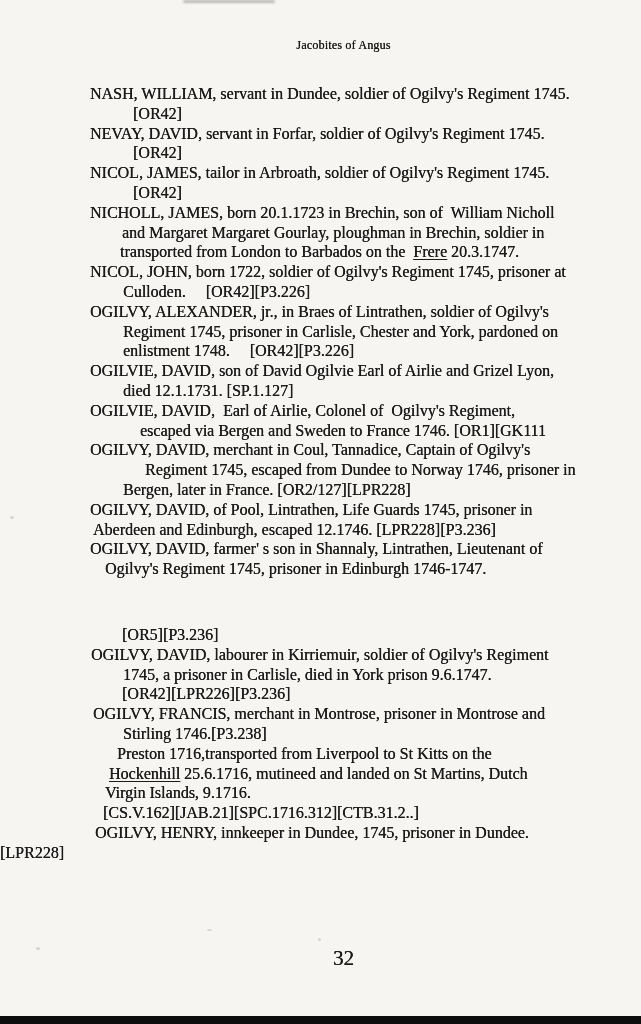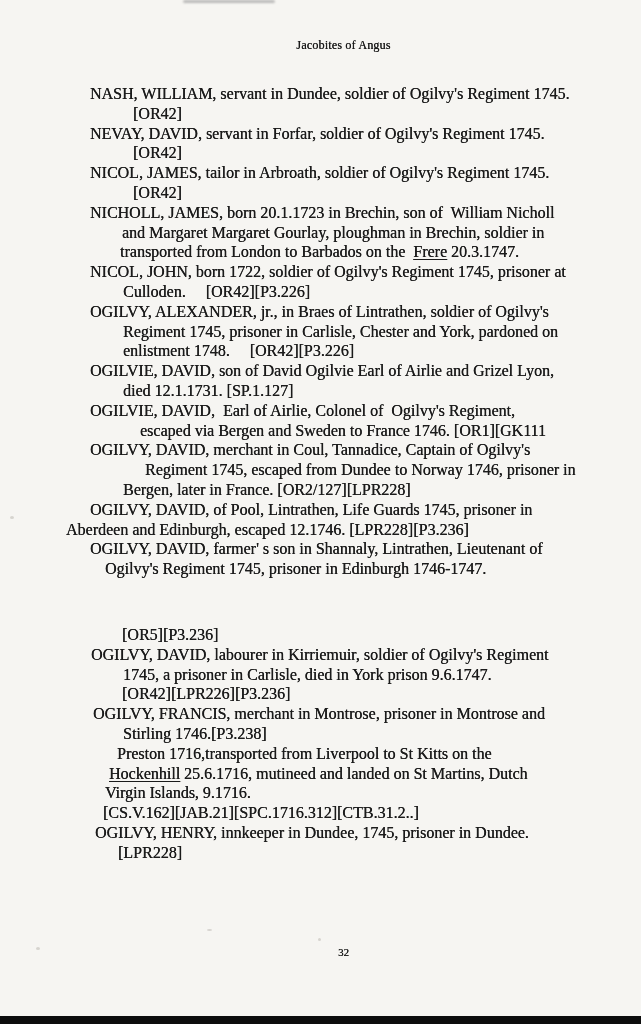--- a/index.html
+++ b/index.html
@@ -51,21 +51,21 @@
     text-underline-offset: 2px;
   }
   .page-number {
     position: absolute;
     top: 946px;
     left: 0;
     width: 641px;
     box-sizing: border-box;
     padding-left: 46px;
     text-align: center;
-    font-size: 11px;
+    font-size: 21px;
     text-shadow: 0.25px 0 0 currentColor;
   }
   .top-smudge {
     position: absolute;
     left: 183px;
     top: 0;
     width: 92px;
     height: 3px;
     background: #9a9a9a;
     opacity: 0.65;
@@ -116,35 +116,35 @@
       <div class="line" style="padding-left: 123px;"><span>Regiment 1745, prisoner in Carlisle, Chester and York, pardoned on</span></div>
       <div class="line" style="padding-left: 123px;"><span>enlistment 1748.     [OR42][P3.226]</span></div>
       <div class="line" style="padding-left: 90px;"><span>OGILVIE, DAVID, son of David Ogilvie Earl of Airlie and Grizel Lyon,</span></div>
       <div class="line" style="padding-left: 123px;"><span>died 12.1.1731. [SP.1.127]</span></div>
       <div class="line" style="padding-left: 90px;"><span>OGILVIE, DAVID,  Earl of Airlie, Colonel of  Ogilvy's Regiment,</span></div>
       <div class="line" style="padding-left: 140px;"><span>escaped via Bergen and Sweden to France 1746. [OR1][GK111</span></div>
       <div class="line" style="padding-left: 90px;"><span>OGILVY, DAVID, merchant in Coul, Tannadice, Captain of Ogilvy's</span></div>
       <div class="line" style="padding-left: 145px;"><span>Regiment 1745, escaped from Dundee to Norway 1746, prisoner in</span></div>
       <div class="line" style="padding-left: 123px;"><span>Bergen, later in France. [OR2/127][LPR228]</span></div>
       <div class="line" style="padding-left: 90px;"><span>OGILVY, DAVID, of Pool, Lintrathen, Life Guards 1745, prisoner in</span></div>
-      <div class="line" style="padding-left: 66px;"><span>Aberdeen and Edinburgh, escaped 12.1746. [LPR228][P3.236]</span></div>
+      <div class="line" style="padding-left: 93px;"><span>Aberdeen and Edinburgh, escaped 12.1746. [LPR228][P3.236]</span></div>
       <div class="line" style="padding-left: 90px;"><span>OGILVY, DAVID, farmer' s son in Shannaly, Lintrathen, Lieutenant of</span></div>
       <div class="line" style="padding-left: 105px;"><span>Ogilvy's Regiment 1745, prisoner in Edinburgh 1746-1747.</span></div>
       <div class="line" style="padding-left: 122px; margin-top: 46px;"><span>[OR5][P3.236]</span></div>
       <div class="line" style="padding-left: 91px;"><span>OGILVY, DAVID, labourer in Kirriemuir, soldier of Ogilvy's Regiment</span></div>
       <div class="line" style="padding-left: 123px;"><span>1745, a prisoner in Carlisle, died in York prison 9.6.1747.</span></div>
       <div class="line" style="padding-left: 122px;"><span>[OR42][LPR226][P3.236]</span></div>
       <div class="line" style="padding-left: 93px;"><span>OGILVY, FRANCIS, merchant in Montrose, prisoner in Montrose and</span></div>
       <div class="line" style="padding-left: 123px;"><span>Stirling 1746.[P3.238]</span></div>
       <div class="line" style="padding-left: 117px;"><span>Preston 1716,transported from Liverpool to St Kitts on the</span></div>
       <div class="line" style="padding-left: 109px;"><span class="u">Hockenhill</span><span> 25.6.1716, mutineed and landed on St Martins, Dutch</span></div>
       <div class="line" style="padding-left: 105px;"><span>Virgin Islands, 9.1716.</span></div>
       <div class="line" style="padding-left: 103px;"><span>[CS.V.162][JAB.21][SPC.1716.312][CTB.31.2..]</span></div>
       <div class="line" style="padding-left: 95px;"><span>OGILVY, HENRY, innkeeper in Dundee, 1745, prisoner in Dundee.</span></div>
-      <div class="line" style="padding-left: 118px; font-family: Liberation Serif, serif;"><span>[LPR228]</span></div>
+      <div class="line" style=" font-family: Liberation Serif, serif;"><span>[LPR228]</span></div>
     </div>
 
   <div class="speck s1"></div>
   <div class="speck s2"></div>
   <div class="speck s3"></div>
   <div class="speck s4"></div>
 
   <div class="page-number">32</div>
 
   <div class="scan-edge-bar"></div>

